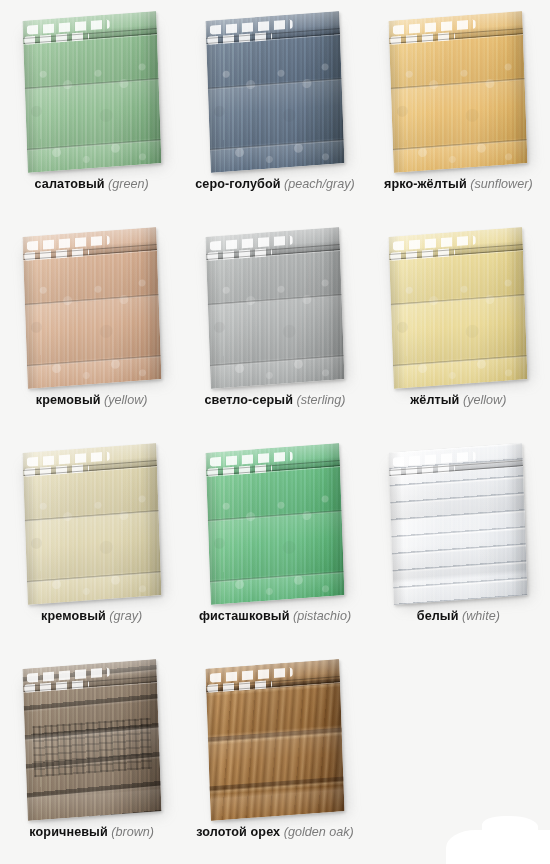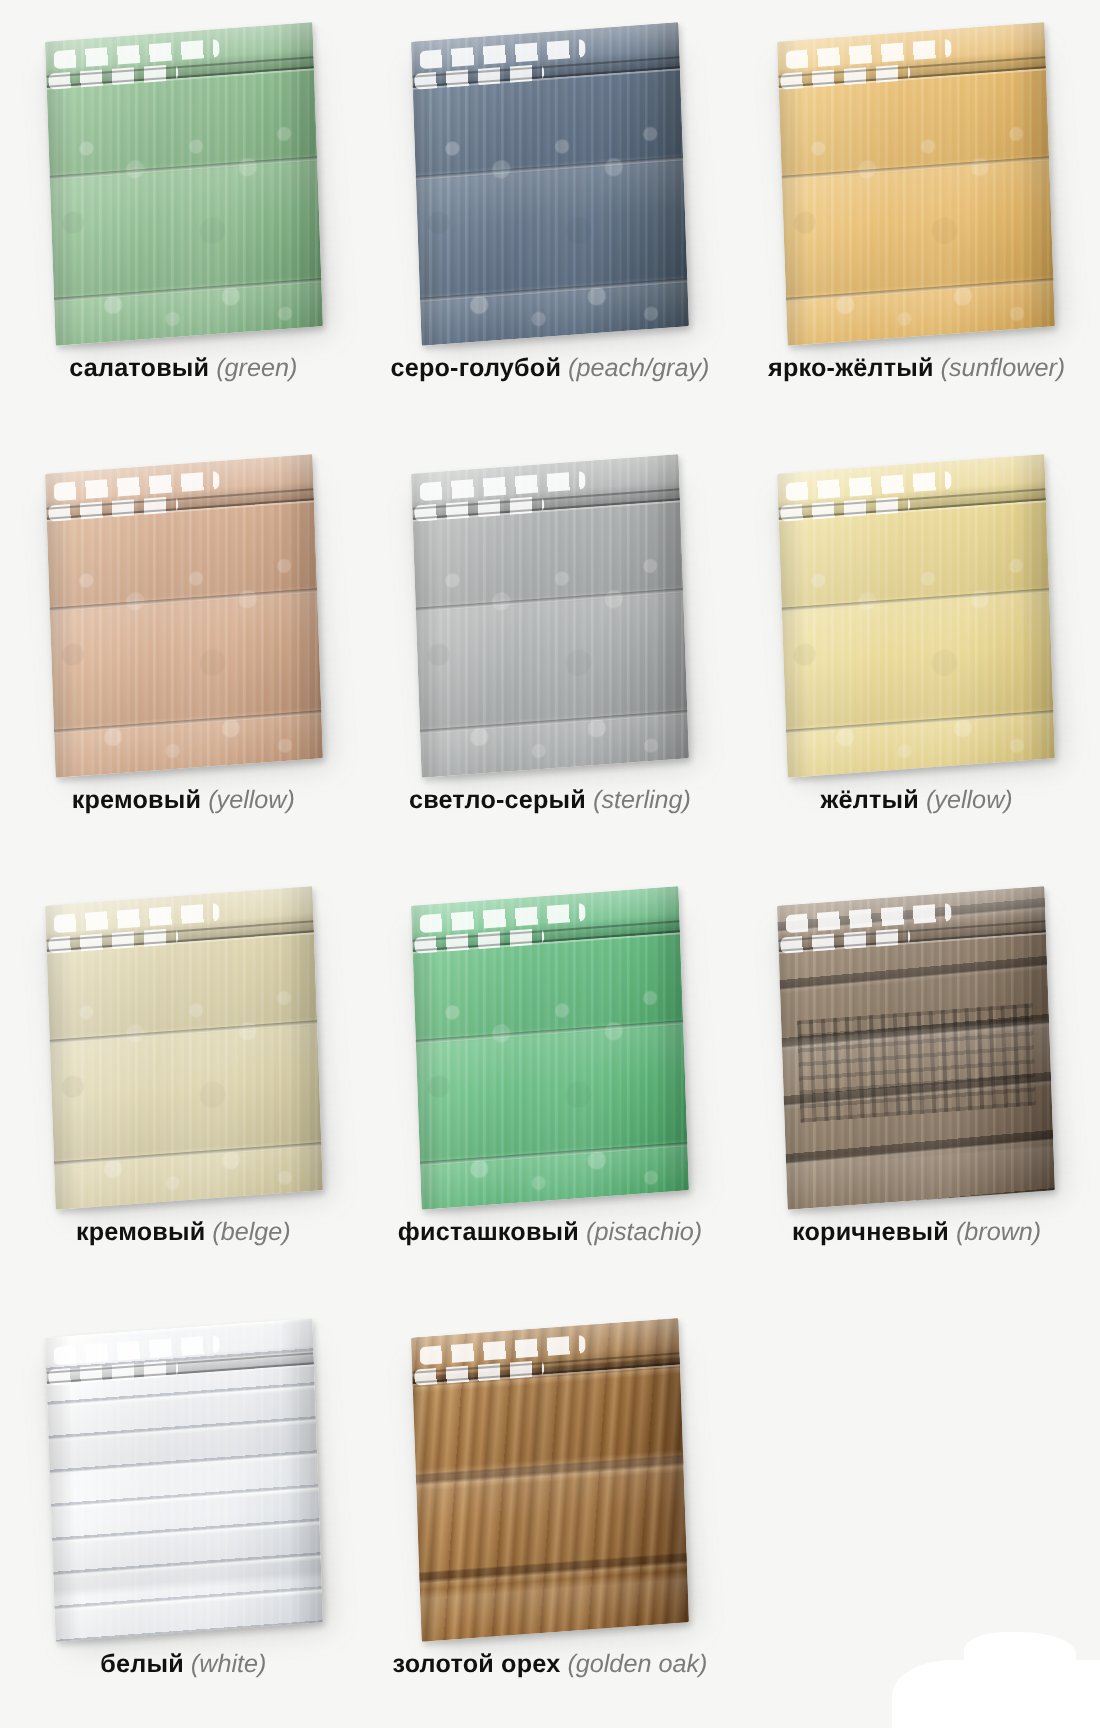--- a/index.html
+++ b/index.html
@@ -350,78 +350,78 @@
           <div class="groove g1"></div>
           <div class="groove g2"></div>
           <div class="edges"></div>
           <div class="nailstrip"></div>
           <div class="slots"></div>
           <div class="slots row2"></div>
           <div class="flangeline f1"></div>
           <div class="flangeline f2"></div>
         </div>
       </div>
-      <div class="caption"><span class="cap-ru">кремовый</span> <span class="cap-en">(belge)</span></div>
+      <div class="caption"><span class="cap-ru">кремовый</span> <span class="cap-en">(gray)</span></div>
     </div>
     <div class="cell">
       <div class="panel-wrap">
         <div class="panel-shadow"></div>
         <div class="panel">
           <div class="face" style="background: linear-gradient(100deg, rgb(138, 208, 157) 0%, rgb(99, 185, 126) 42%, rgb(99, 185, 126) 66%, rgb(73, 161, 100) 100%);"></div>
           <div class="streaks"></div>
           <div class="mottle"></div>
           <div class="bands"></div>
           <div class="groove g1"></div>
           <div class="groove g2"></div>
           <div class="edges"></div>
           <div class="nailstrip"></div>
           <div class="slots"></div>
           <div class="slots row2"></div>
           <div class="flangeline f1"></div>
           <div class="flangeline f2"></div>
         </div>
       </div>
       <div class="caption"><span class="cap-ru">фисташковый</span> <span class="cap-en">(pistachio)</span></div>
+    </div>
+    <div class="cell">
+      <div class="panel-wrap">
+        <div class="panel-shadow"></div>
+        <div class="panel">
+          <div class="face" style="background: linear-gradient(100deg, rgb(255, 255, 255) 0%, rgb(238, 240, 243) 42%, rgb(238, 240, 243) 66%, rgb(214, 218, 223) 100%);"></div>
+          <div class="white-stripes"></div>
+          <div class="streaks"></div>
+          <div class="bands"></div>
+          <div class="edges"></div>
+          <div class="nailstrip"></div>
+          <div class="slots"></div>
+          <div class="slots row2"></div>
+          <div class="flangeline f1"></div>
+          <div class="flangeline f2"></div>
+        </div>
+      </div>
+      <div class="caption"><span class="cap-ru">белый</span> <span class="cap-en">(white)</span></div>
     </div>
     <div class="cell">
       <div class="panel-wrap">
         <div class="panel-shadow"></div>
         <div class="panel">
           <div class="face" style="background: linear-gradient(100deg, rgb(164, 146, 125) 0%, rgb(138, 120, 101) 42%, rgb(138, 120, 101) 66%, rgb(93, 78, 63) 100%);"></div>
           <div class="streaks"></div>
           <div class="soffit-grooves" style="transform: rotate(-1deg);"></div>
           <div class="perf"></div>
           <div class="bands"></div>
           <div class="edges"></div>
           <div class="nailstrip"></div>
           <div class="slots"></div>
           <div class="slots row2"></div>
           <div class="flangeline f1"></div>
           <div class="flangeline f2"></div>
         </div>
       </div>
       <div class="caption"><span class="cap-ru">коричневый</span> <span class="cap-en">(brown)</span></div>
-    </div>
-    <div class="cell">
-      <div class="panel-wrap">
-        <div class="panel-shadow"></div>
-        <div class="panel">
-          <div class="face" style="background: linear-gradient(100deg, rgb(255, 255, 255) 0%, rgb(238, 240, 243) 42%, rgb(238, 240, 243) 66%, rgb(214, 218, 223) 100%);"></div>
-          <div class="white-stripes"></div>
-          <div class="streaks"></div>
-          <div class="bands"></div>
-          <div class="edges"></div>
-          <div class="nailstrip"></div>
-          <div class="slots"></div>
-          <div class="slots row2"></div>
-          <div class="flangeline f1"></div>
-          <div class="flangeline f2"></div>
-        </div>
-      </div>
-      <div class="caption"><span class="cap-ru">белый</span> <span class="cap-en">(white)</span></div>
     </div>
     <div class="cell">
       <div class="panel-wrap">
         <div class="panel-shadow"></div>
         <div class="panel">
           <div class="face" style="background: linear-gradient(100deg, rgb(196, 147, 90) 0%, rgb(156, 107, 52) 42%, rgb(156, 107, 52) 66%, rgb(109, 70, 32) 100%);"></div>
           <div class="woodgrain"></div>
           <div class="bands"></div>
           <div class="edges"></div>
           <div class="nailstrip"></div>

